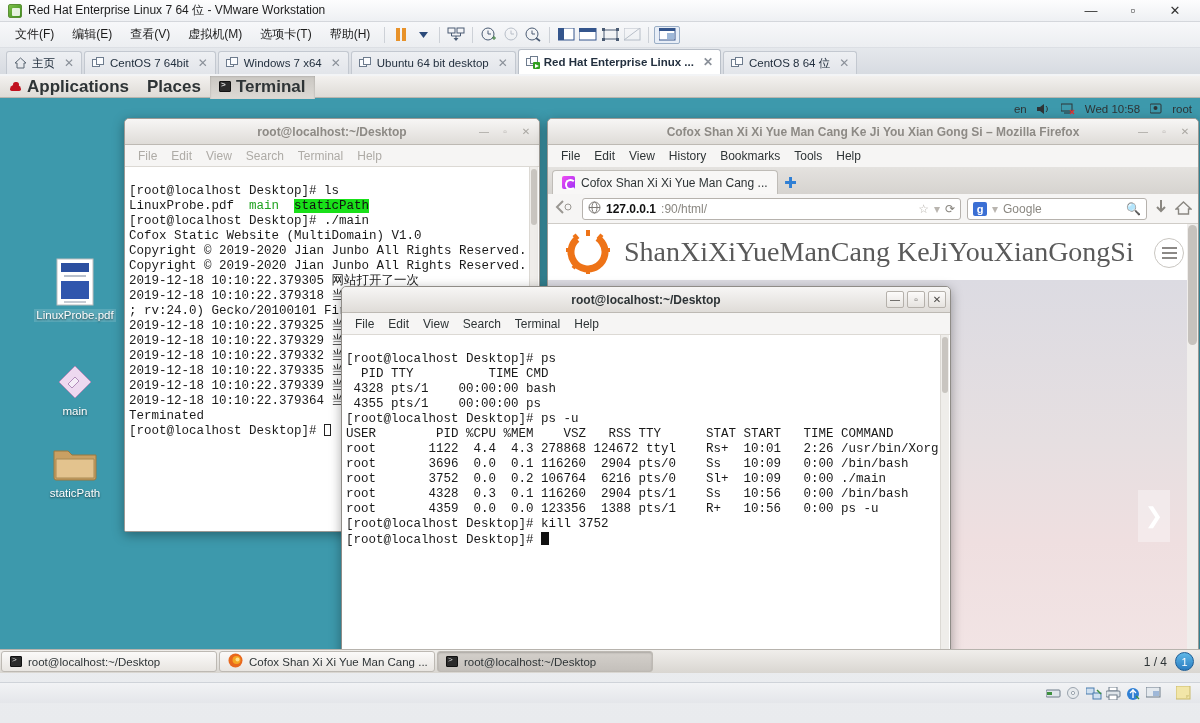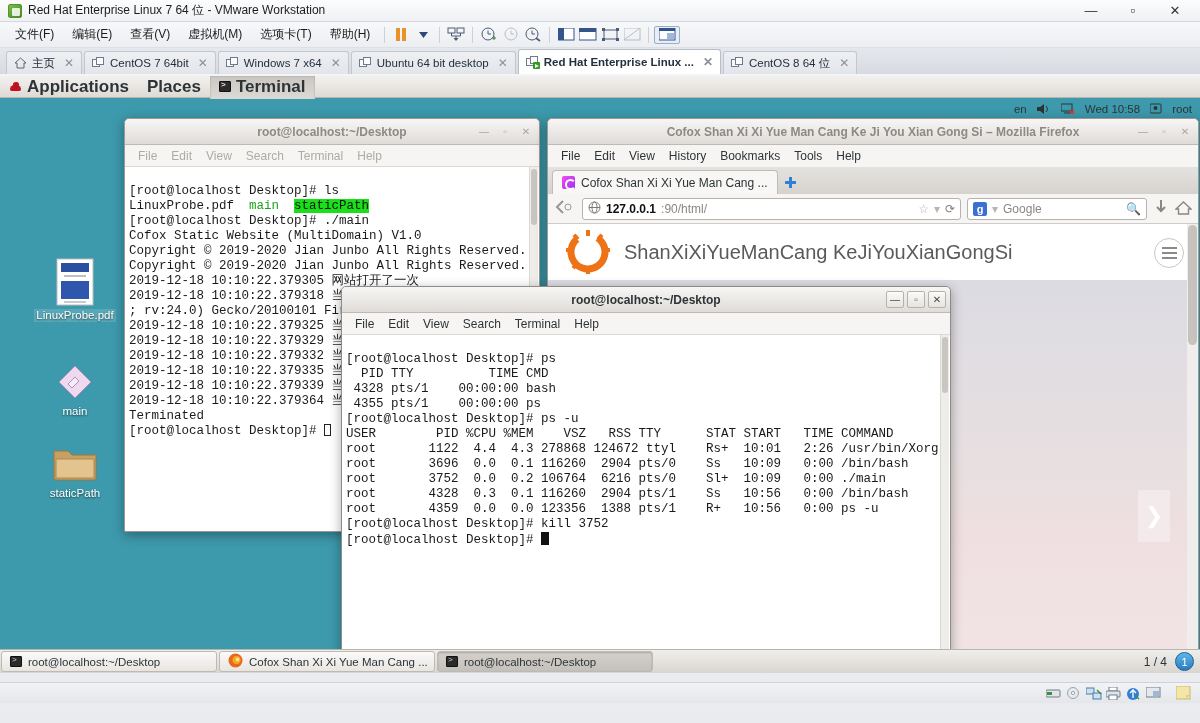--- a/index.html
+++ b/index.html
@@ -138,21 +138,21 @@
             display:flex; align-items:center; gap:5px; padding:0 5px; font-size:12px; }
   .ff-url .host { color:#111; font-weight:bold; }
   .ff-url .path { color:#8a8781; }
   .ff-search { width:180px; height:22px; background:#fff; border:1px solid #b6b2ad; border-radius:3px;
                display:flex; align-items:center; gap:5px; padding:0 5px; font-size:12px; color:#8a8781; }
   .g-badge { width:14px; height:14px; background:#3b6fd4; color:#fff; font-weight:bold;
              font-size:11px; display:flex; align-items:center; justify-content:center; border-radius:2px; }
   .ff-content { background:#fff; position:relative; overflow:hidden; }
   .site-head { height:56px; background:#fff; display:flex; align-items:center; gap:14px; padding-left:18px;}
   .site-logo { width:44px; height:44px; position:relative; }
-  .site-title { font-size:20px; color:#5a5a5a; font-family:Liberation Sans, sans-serif; }
+  .site-title { font-size:28px; color:#5a5a5a; font-family:Liberation Serif, serif; }
   .hero { position:absolute; left:0; right:0; top:56px; bottom:0;
           background:linear-gradient(180deg,#dcdbe2 0%,#e6dfe1 38%,#efdfe0 62%,#f3e6e6 100%); }
   .hero-txt { position:absolute; left:22px; top:150px; color:#fff; font-size:26px;
               line-height:38px; text-shadow:0 1px 3px rgba(0,0,0,.18); }
   .hero-arrow { position:absolute; right:28px; top:210px; width:32px; height:52px;
                 background:rgba(255,255,255,.35); display:flex; align-items:center;
                 justify-content:center; color:#fff; font-size:22px; }
   .burger { position:absolute; right:14px; top:14px; width:30px; height:30px; border:1px solid #c9c6c1;
             border-radius:50%; display:flex; flex-direction:column; align-items:center;
             justify-content:center; gap:3px; background:#fff; }

